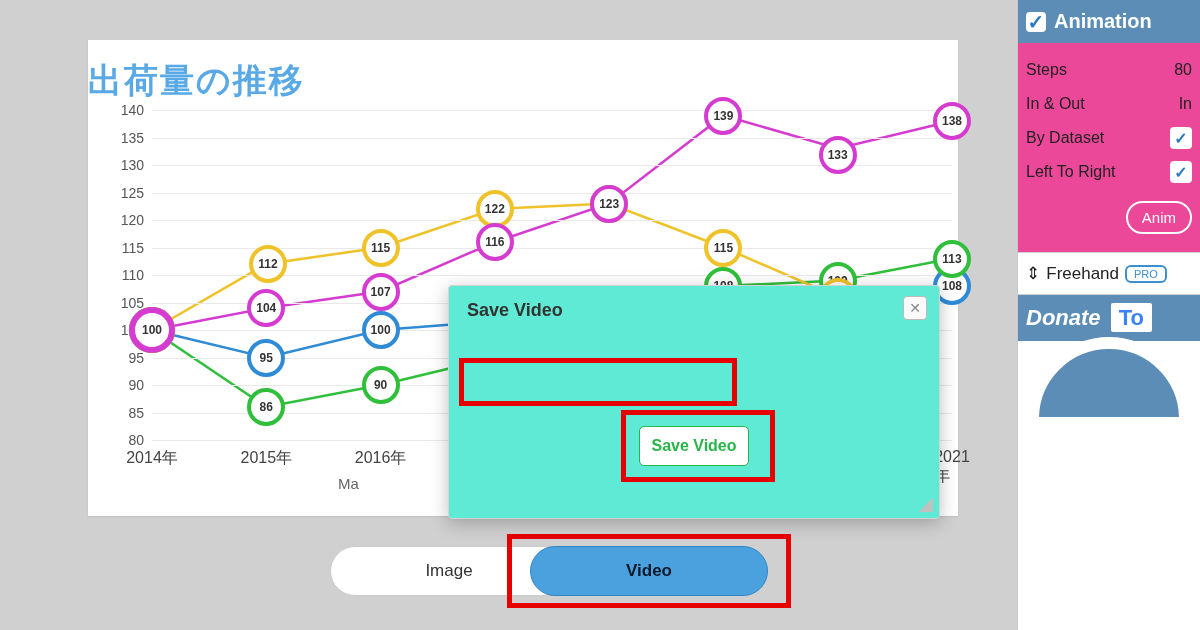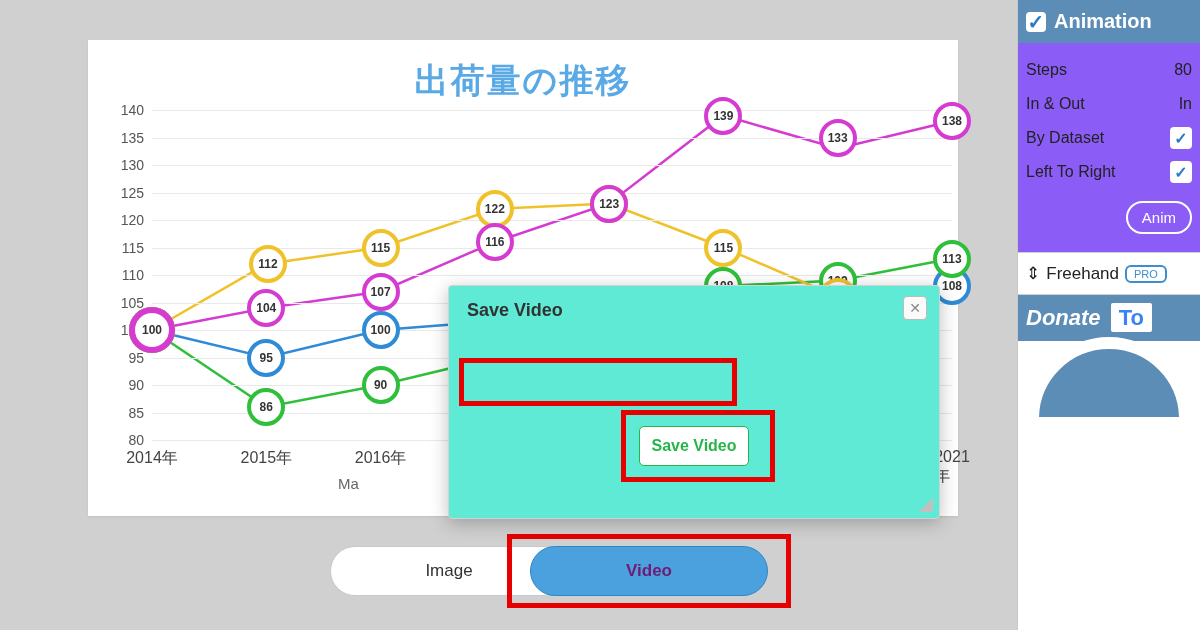--- a/index.html
+++ b/index.html
@@ -1,19 +1,19 @@
 <!DOCTYPE html>
 <html><head>
 <meta charset="utf-8">
 <style>
   html,body{margin:0;padding:0;width:1200px;height:630px;font-family:Arial,Helvetica,sans-serif;background:#d0d0d0;overflow:hidden}
   .app{position:relative;width:1200px;height:630px}
   .canvas-area{position:absolute;left:0;top:0;width:1018px;height:630px;background:#d0d0d0}
   .chart-card{position:absolute;left:88px;top:40px;width:870px;height:476px;background:#fff;box-shadow:0 1px 2px rgba(0,0,0,.08)}
-  .chart-title{position:absolute;left:0;right:0;top:18px;text-align:center;font-size:34px;color:#58a9e6;font-weight:700;letter-spacing:2px}
+  .chart-title{position:absolute;left:0;right:0;top:18px;font-size:34px;color:#58a9e6;font-weight:700;letter-spacing:2px}
   .plot{position:absolute;left:64px;top:70px;width:800px;height:330px}
   .grid-line{position:absolute;left:0;right:0;border-top:1px solid #e9e9e9}
   .y-tick{position:absolute;right:100%;transform:translateY(-50%);font-size:14px;color:#555;padding-right:8px}
   .x-tick{position:absolute;top:100%;transform:translateX(-50%);font-size:16px;color:#444;padding-top:8px}
   .pt{position:absolute;width:30px;height:30px;border-radius:50%;background:#fff;transform:translate(-50%,-50%);display:flex;align-items:center;justify-content:center;font-size:12px;font-weight:700;color:#333}
   .pt.blue{border:4px solid #2f8bd6}
   .pt.green{border:4px solid #2fbf3a}
   .pt.yellow{border:4px solid #f0c22a}
   .pt.purple{border:4px solid #d53bd0}
   .pt.thick{width:34px;height:34px;border-width:6px}
@@ -21,38 +21,38 @@
   .line{fill:none;stroke-width:2.5}
   .line.blue{stroke:#2f8bd6}
   .line.green{stroke:#2fbf3a}
   .line.yellow{stroke:#f0c22a}
   .line.purple{stroke:#d53bd0}
   .made-with{position:absolute;left:250px;bottom:24px;font-size:15px;color:#666}
 
   .seg{position:absolute;left:330px;top:540px;width:480px;height:60px}
   .seg .btn{position:absolute;top:6px;height:48px;line-height:48px;text-align:center;border-radius:26px;font-size:17px}
   .seg .btn.img{left:0;width:236px;background:#fff;color:#333;border:1px solid #c9c9c9}
-  .seg .btn.vid{left:200px;width:236px;background:#4aa1dd;color:#701a75;font-weight:700;border:1px solid #3087c6}
+  .seg .btn.vid{left:200px;width:236px;background:#4aa1dd;color:#0f172a;font-weight:700;border:1px solid #3087c6}
   .red-box{position:absolute;border:5px solid #e60000}
 
   .dialog{position:absolute;left:448px;top:285px;width:490px;height:232px;background:#5eead4;border:1px solid #d2d2d2;border-radius:4px;box-shadow:0 4px 18px rgba(0,0,0,.25)}
   .dlg-head{position:absolute;top:14px;left:18px;font-size:18px;font-weight:700;color:#333}
   .dlg-close{position:absolute;top:10px;right:12px;width:22px;height:22px;border:1px solid #bbb;border-radius:4px;display:flex;align-items:center;justify-content:center;font-size:14px;color:#888;background:#fafafa}
   .dlg-row{position:absolute;top:88px;left:22px}
   .dlg-row label{font-size:18px;color:#222}
   .dlg-row .slider{display:inline-block;vertical-align:middle;width:150px;height:10px;background:linear-gradient(#d6d6d6,#f0f0f0);border-radius:6px;border:1px solid #bbb;position:relative;margin-left:6px}
   .dlg-row .slider .thumb{position:absolute;left:22px;top:-6px;width:22px;height:22px;border-radius:50%;background:#1976ff}
   .save-btn{position:absolute;top:140px;left:190px;width:108px;height:38px;border:1px solid #27b54a;border-radius:5px;display:flex;align-items:center;justify-content:center;font-weight:700;color:#27b54a;background:#fff}
   .resize{position:absolute;right:6px;bottom:6px;width:14px;height:14px;background:linear-gradient(135deg,transparent 50%,#c0c0c0 50%)}
 
   
   .side{position:absolute;right:0;top:0;width:182px;height:630px;background:#fff;border-left:1px solid #c9c9c9}
   .sec-head{background:#5b8db7;color:#fff;font-weight:700;font-size:20px;padding:10px 8px;display:flex;align-items:center;gap:8px}
   .chk{width:20px;height:20px;border-radius:4px;background:#fff;display:inline-flex;align-items:center;justify-content:center;color:#2b7bc4;font-weight:900}
-  .panel-body{background:#8b5cf6;padding:10px 8px 18px;font-size:16px;color:#222}
+  .panel-body{background:#ec4899;padding:10px 8px 18px;font-size:16px;color:#222}
   .panel-body .row{display:flex;justify-content:space-between;align-items:center;height:34px}
   .panel-body .row .smchk{width:22px;height:22px;border-radius:4px;background:#fff;display:flex;align-items:center;justify-content:center;color:#2b7bc4;font-weight:900}
   .anim-btn{margin:12px 0 0 auto;display:block;border:2px solid #fff;color:#fff;background:transparent;border-radius:22px;padding:6px 14px;font-size:15px}
   .free-row{padding:10px 8px;font-size:17px;color:#222;display:flex;align-items:center;gap:6px;border-top:1px solid #cfcfcf;border-bottom:1px solid #cfcfcf}
   .pro{font-size:11px;color:#3b8fd0;border:2px solid #3b8fd0;border-radius:6px;padding:1px 7px;font-weight:400}
   .donate{background:#5b8db7;color:#fff;font-weight:800;font-style:italic;padding:10px 8px;font-size:22px}
   .donate .to{background:#fff;color:#3b82f6;padding:2px 8px;font-style:normal;font-weight:800;border-radius:2px;margin-left:4px}
   .circle{width:170px;height:80px;margin:-4px auto 10px;overflow:hidden}
   .circle div{width:140px;height:140px;border-radius:50%;border:12px solid #fff;background:#5b8db7;margin:0 auto}
   .help{position:absolute;bottom:8px;left:0;right:0;text-align:center;font-size:14px;color:#444;border-top:1px solid #cfcfcf;padding-top:10px}
@@ -124,21 +124,21 @@
           <div class="pt yellow" style="left: 342.857px; top: 99px;">122</div>
           <div class="pt yellow" style="left: 457.143px; top: 93.5px;">123</div>
           <div class="pt yellow" style="left: 571.429px; top: 137.5px;">115</div>
           <div class="pt yellow" style="left: 685.714px; top: 187px;">106</div>
           <div class="pt purple thick" style="left: 0px; top: 220px;">100</div>
           <div class="pt purple" style="left: 114.286px; top: 198px;">104</div>
           <div class="pt purple" style="left: 228.571px; top: 181.5px;">107</div>
           <div class="pt purple" style="left: 342.857px; top: 132px;">116</div>
           <div class="pt purple" style="left: 457.143px; top: 93.5px;">123</div>
           <div class="pt purple" style="left: 571.429px; top: 5.5px;">139</div>
-          <div class="pt purple" style="left: 685.714px; top: 28px;">133</div>
+          <div class="pt purple" style="left: 685.714px; top: 45px;">133</div>
           <div class="pt purple" style="left: 800px; top: 11px;">138</div>
         </div>
       <div class="made-with">Ma</div>
     </div>
 
     <div class="seg">
       <div class="btn img">Image</div>
       <div class="btn vid">Video</div>
       <div class="red-box" style="left:177px;top:-6px;width:274px;height:64px"></div>
     </div>

